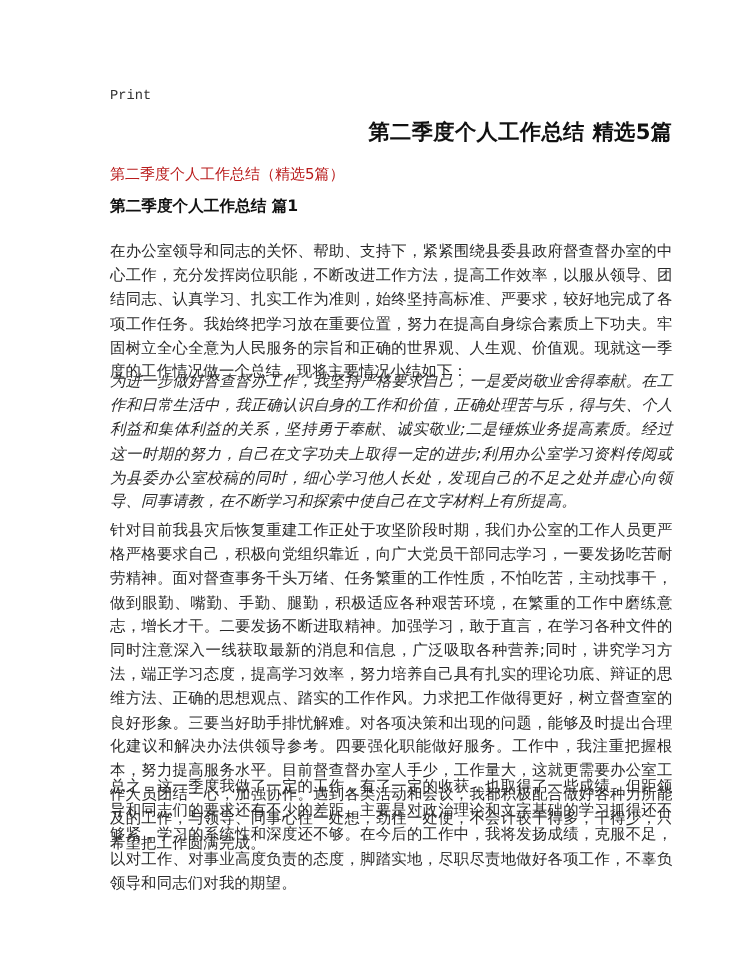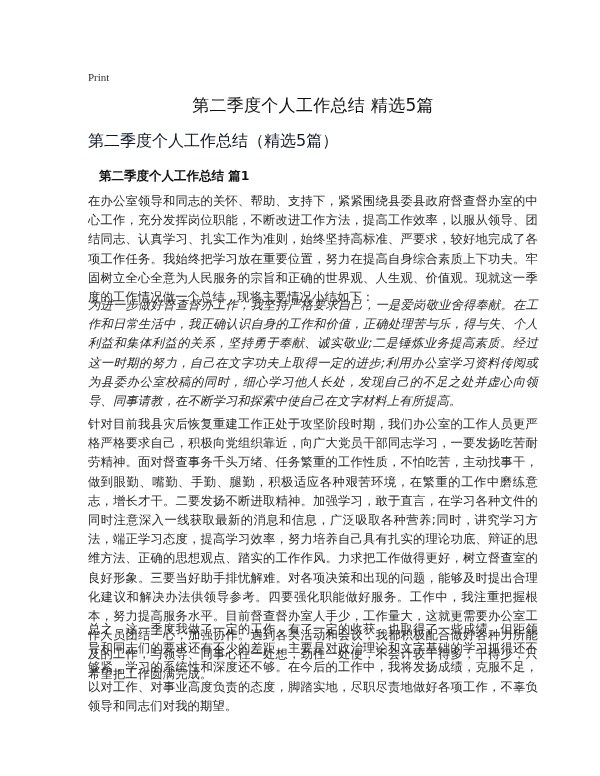--- a/index.html
+++ b/index.html
@@ -18,52 +18,52 @@
     .page {
       position: absolute;
       left: 88px;
       top: 0;
       width: 450px;
     }
     .print-label {
       position: absolute;
       top: 71px;
       left: 0;
-      font-family: Liberation Serif, serif;
+      font-family: Liberation Mono, monospace;
       font-size: 11px;
       color: #333;
     }
     .doc-title {
       position: absolute;
       top: 94px;
       left: 0;
       width: 450px;
-      text-align: center;
+      text-align: right;
       font-size: 17px;
-      font-weight: normal;
+      font-weight: bold;
       color: #111;
       margin: 0;
       letter-spacing: 0.3px;
     }
     .doc-subtitle {
       position: absolute;
       top: 131px;
       left: 0;
-      font-size: 16px;
-      color: #0f172a;
+      font-size: 12px;
+      color: #b91c1c;
       margin: 0;
     }
     .section-heading {
       position: absolute;
       top: 157px;
       left: 0;
       font-size: 12.5px;
       font-weight: bold;
       color: #111;
-      margin: 11px;
+      margin: 0;
     }
     .body-text {
       position: absolute;
       left: 0;
       width: 450px;
       font-size: 12.3px;
       line-height: 19.2px;
       color: #2a2a2a;
       margin: 0;
       text-align: justify;

